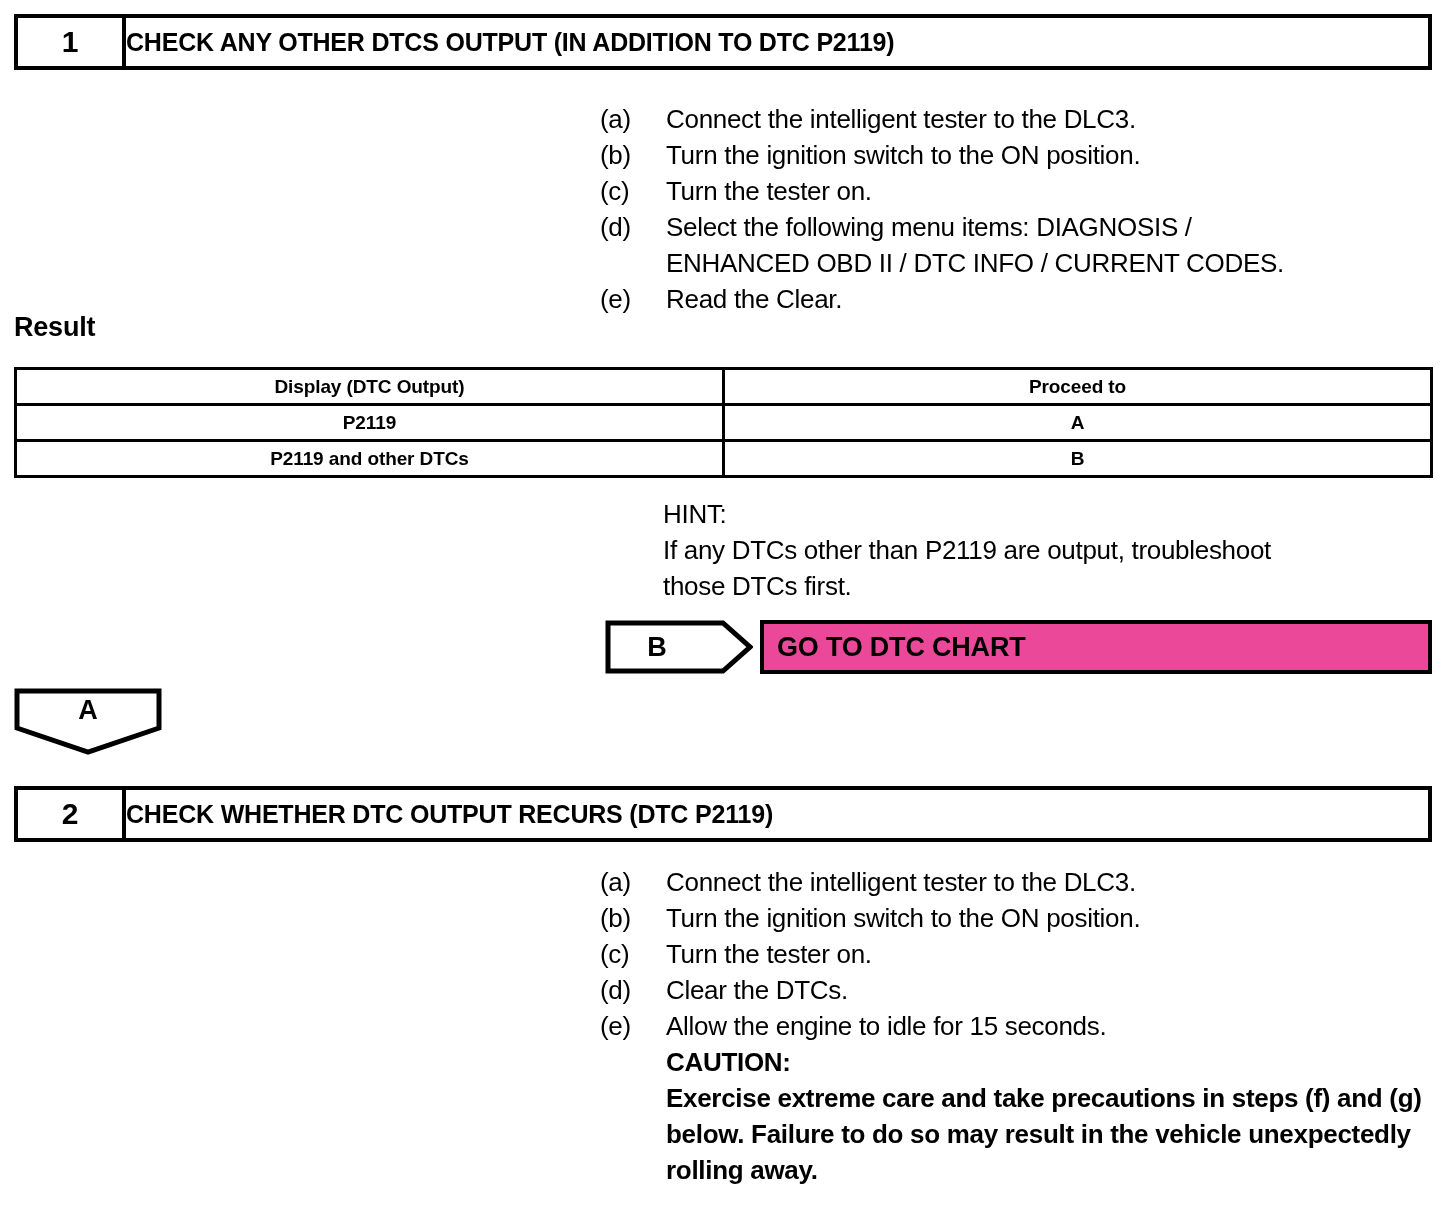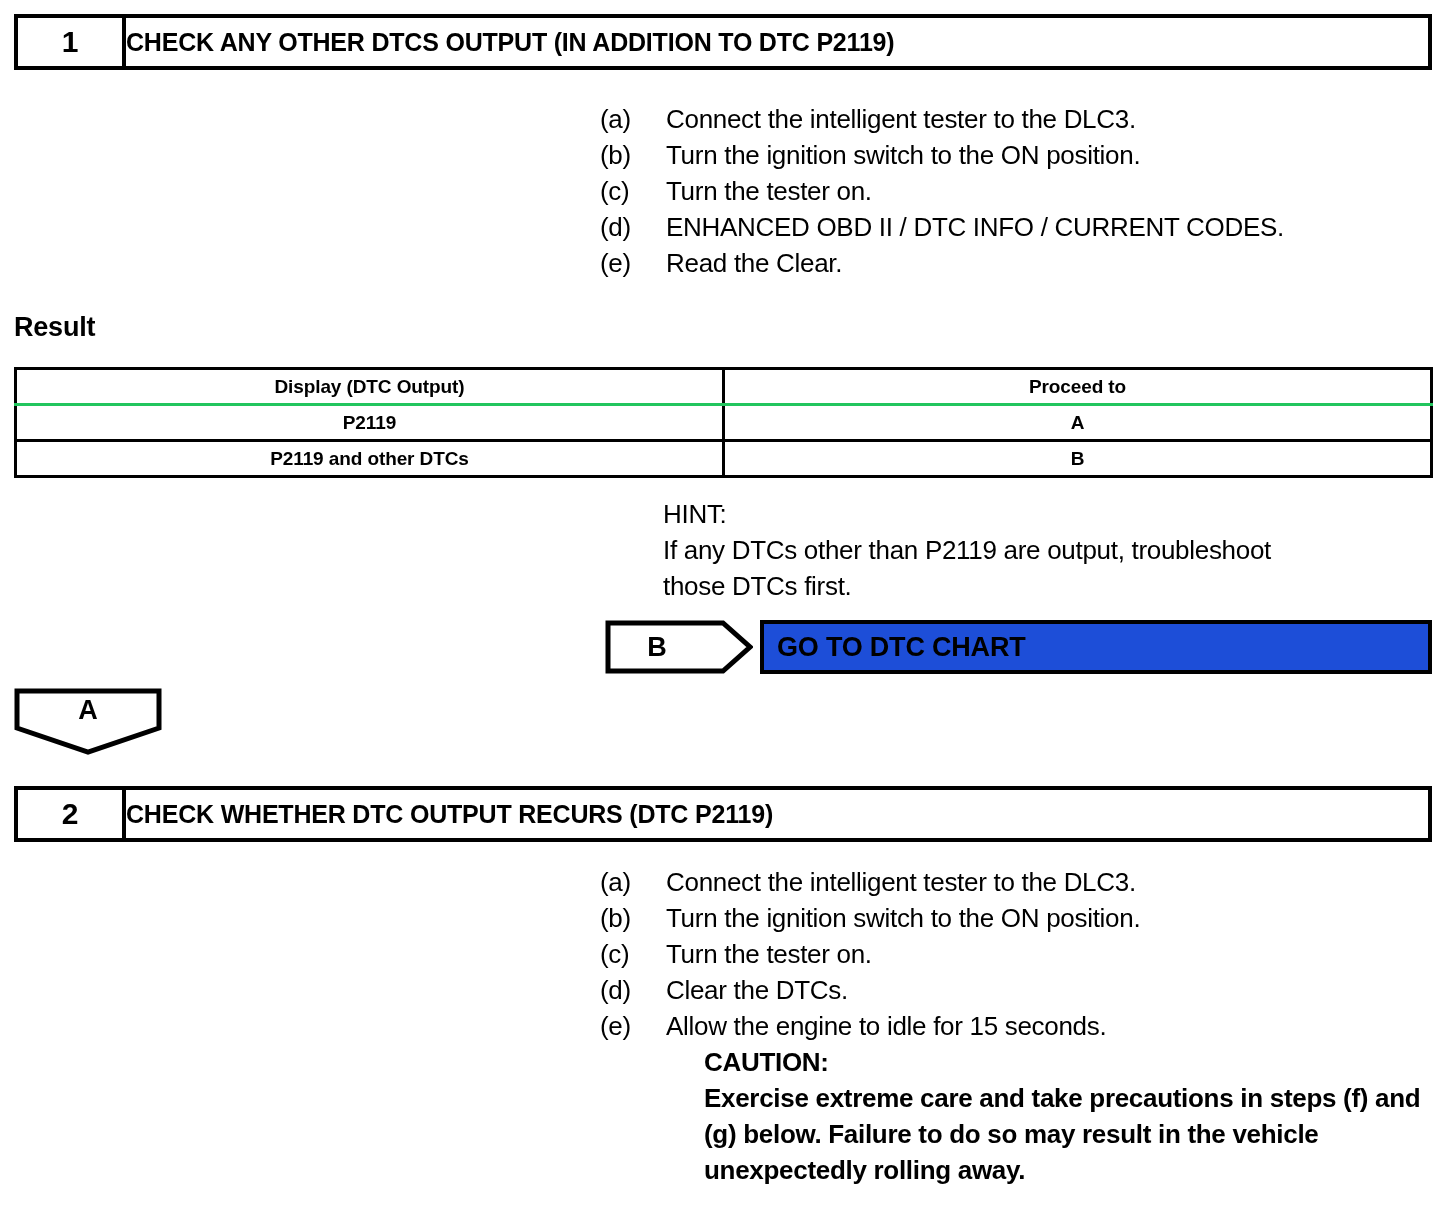--- a/index.html
+++ b/index.html
@@ -67,21 +67,21 @@
     flex: 0 0 66px;
     width: 66px;
   }
   .proc-text {
     flex: 1 1 auto;
   }
   .proc-text .cont {
     display: block;
   }
   .proc-sub {
-    margin-left: 104px;
+    margin-left: 66px;
     font-size: 26px;
     line-height: 36px;
     letter-spacing: -0.3px;
     font-weight: bold;
   }
   .proc-sub .caution-body {
     display: block;
     font-weight: bold;
     max-width: 790px;
   }
@@ -111,21 +111,21 @@
     border: 3px solid #000;
     text-align: center;
     font-size: 19px;
     font-weight: bold;
     letter-spacing: -0.1px;
     height: 36px;
     padding: 0;
     box-sizing: border-box;
   }
   .result-table thead th {
-    border-bottom: 3px solid #22c55e;
+    border-bottom: 1px solid #22c55e;
   }
   .result-table tbody tr:first-child td {
     border-top: 3px solid #000;
   }
 
   
   .hint-block {
     position: absolute;
     left: 663px;
     width: 790px;
@@ -180,21 +180,21 @@
     position: absolute;
     height: 54px;
     border: 4px solid #000;
     box-sizing: border-box;
     display: flex;
     align-items: center;
     padding-left: 13px;
     font-size: 27px;
     font-weight: bold;
     letter-spacing: -0.2px;
-    background: #1d4ed8;
+    background: #ec4899;
     white-space: nowrap;
   }
 </style>
 </head>
 <body>
 
 <div class="step-header" style="top:14px;">
   <div class="step-number">1</div>
   <div class="step-title">CHECK ANY OTHER DTCS OUTPUT (IN ADDITION TO DTC P2119)</div>
 </div>
@@ -208,20 +208,21 @@
     <span class="proc-label">(b)</span>
     <span class="proc-text">Turn the ignition switch to the ON position.</span>
   </div>
   <div class="proc-item">
     <span class="proc-label">(c)</span>
     <span class="proc-text">Turn the tester on.</span>
   </div>
   <div class="proc-item">
     <span class="proc-label">(d)</span>
     <span class="proc-text">
+      <span class="cont">Select the following menu items: DIAGNOSIS /</span>
       <span class="cont">ENHANCED OBD II / DTC INFO / CURRENT CODES.</span>
     </span>
   </div>
   <div class="proc-item">
     <span class="proc-label">(e)</span>
     <span class="proc-text">Read the Clear.</span>
   </div>
 </div>
 
 <div class="result-label" style="top:312px;">Result</div>

